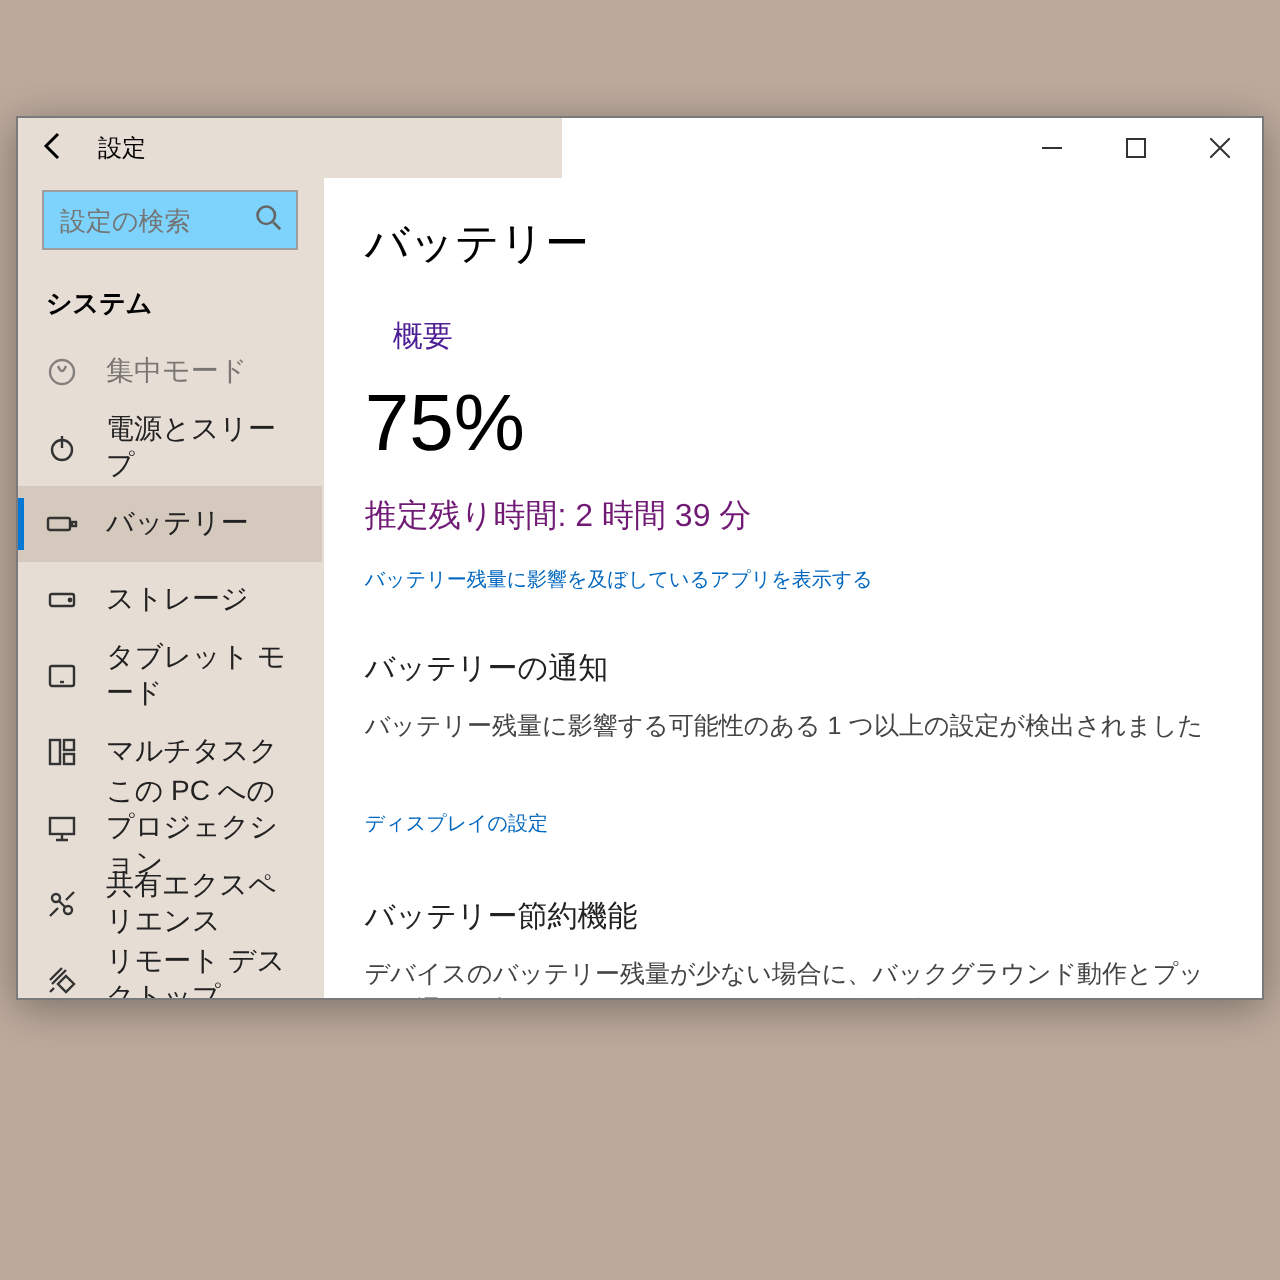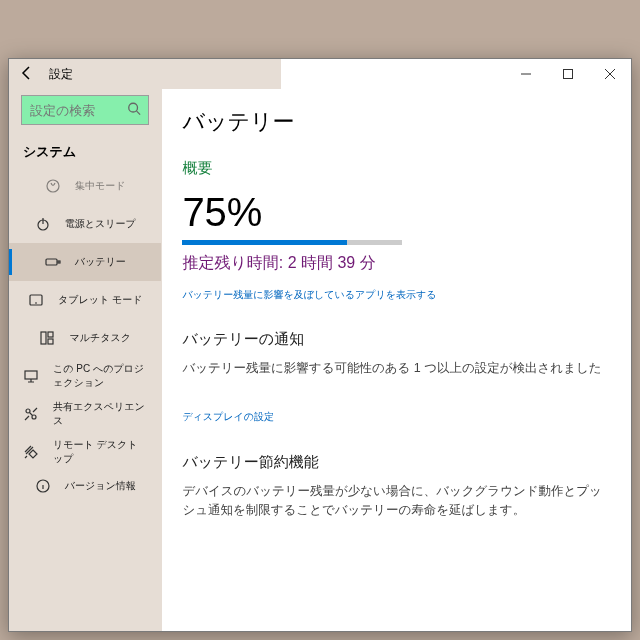--- a/index.html
+++ b/index.html
@@ -1,59 +1,59 @@
 <!DOCTYPE html>
 <html><head>
 <meta charset="utf-8">
 <style>
   * { box-sizing: border-box; margin: 0; padding: 0; }
   html, body { width: 640px; height: 640px; font-family: "Yu Gothic UI", "Segoe UI", Meiryo, sans-serif; font-size: 13px; color: #000; }
   .bg { width: 640px; height: 640px; background: #bcaa9c; position: relative; }
   .window {
-    position: absolute; left: 8px; top: 58px; width: 624px; height: 574px;
+    position: absolute; left: 8px; top: 58px; width: 624px; height: 442px;
     background: #fff; border: 1px solid #7a7a7a;
     box-shadow: 0 4px 20px rgba(0,0,0,.35);
     display: flex; flex-direction: column;
     overflow: hidden;
   }
   
   .titlebar { height: 30px; display: flex; justify-content: flex-end; align-items: center; background: #fff; }
   .winbtn { width: 42px; height: 30px; display: flex; align-items: center; justify-content: center; color: #333; }
   .winbtn svg { width: 10px; height: 10px; stroke: #333; stroke-width: 1; fill: none; }
   
   .body { flex: 1 1 auto; display: flex; overflow: hidden; }
   .sidebar { width: 272px; background: #e6ddd5; border-right: 1px solid #e6ddd5; display: flex; flex-direction: column; padding-top: 0; }
   .header-row { display: flex; align-items: center; height: 26px; padding: 0 6px 0 10px; gap: 14px; }
   .back-btn svg { width: 16px; height: 16px; stroke: #000; stroke-width: 1.5; fill: none; }
   .app-title { font-size: 12px; }
   .home-row { display: flex; align-items: center; height: 34px; padding: 0 14px; margin-top: 10px; gap: 14px; }
   .search-wrap { margin: 6px 12px 10px 12px; position: relative; }
   .search-input {
     width: 100%; height: 30px; padding: 0 28px 0 8px; font-size: 13px;
-    border: 1px solid #9c9c9c; background: #86efac; color: #666;
+    border: 1px solid #9c9c9c; background: #7dd3fc; color: #666;
   }
   .search-icon { position: absolute; right: 8px; top: 50%; transform: translateY(-50%); }
   .search-icon svg { width: 14px; height: 14px; stroke: #666; stroke-width: 1.5; fill: none; }
   .cat-label { font-size: 13px; font-weight: 600; padding: 8px 14px 6px 14px; }
   .nav { flex: 1 1 auto; overflow: hidden; }
   .nav-item {
     display: flex; align-items: center; height: 38px; padding: 0 14px; gap: 14px;
-    position: relative; font-size: 10px; color: #222; justify-content: center;
+    position: relative; font-size: 14px; color: #222;
   }
   .nav-item.cut { opacity: .55; }
   .nav-item.selected { background: #d5c9be; }
   .nav-item.selected::before {
     content: ""; position: absolute; left: 0; top: 6px; bottom: 6px; width: 3px; background: #0078d4;
   }
   .nav-icon { width: 16px; height: 16px; display: inline-flex; align-items: center; justify-content: center; }
   .nav-icon svg { width: 16px; height: 16px; stroke: #333; stroke-width: 1.2; fill: none; }
   
   .main { flex: 1 1 auto; background: #fff; padding: 18px 20px 0 20px; overflow: hidden; display: flex; flex-direction: column; }
   h1 { font-size: 22px; font-weight: 400; margin-bottom: 18px; }
-  h2 { font-size: 15px; font-weight: 400; color: #15803d; margin-top: 4px; margin-bottom: 14px; }
+  h2 { font-size: 15px; font-weight: 400; color: #4c1d95; margin-top: 4px; margin-bottom: 14px; margin-left: 14px; }
   .pct { font-size: 40px; font-weight: 300; line-height: 1; }
   .progress { width: 220px; height: 5px; background: #ccc; margin-top: 8px; position: relative; }
   .progress .fill { position: absolute; left: 0; top: 0; bottom: 0; width: 75%; background: #0078d4; }
   .est { font-size: 16px; color: #701a75; margin-top: 8px; }
   .link { color: #0066bf; font-size: 10px; margin-top: 14px; cursor: pointer; }
   .section { margin-top: 28px; }
   .section-h { font-size: 15px; color: #222; margin-bottom: 10px; }
   .body-text { font-size: 12.5px; color: #444; line-height: 1.45; }
   .body-text + .body-text { margin-top: 12px; }
   .check-row { display: flex; align-items: flex-start; gap: 8px; margin-top: 10px; font-size: 12.5px; color: #444; }
@@ -135,20 +135,29 @@
           <div class="nav-item selected">
             <span class="nav-icon">
               <svg viewBox="0 0 16 16">
                   <rect x="1" y="5" width="11" height="6" rx="1"></rect>
                   <rect x="13" y="7" width="2" height="2"></rect>
                 </svg>
             </span>
             <span>バッテリー</span>
           </div>
 
+          <div class="nav-item">
+            <span class="nav-icon">
+              <svg viewBox="0 0 16 16">
+                  <rect x="2" y="5" width="12" height="6" rx="1"></rect>
+                  <circle cx="12" cy="8" r=".6" fill="#333"></circle>
+                </svg>
+            </span>
+            <span>ストレージ</span>
+          </div>
 
           <div class="nav-item">
             <span class="nav-icon">
               <svg viewBox="0 0 16 16">
                   <rect x="2" y="3" width="12" height="10" rx="1"></rect>
                   <path d="M7 11 H9"></path>
                 </svg>
             </span>
             <span>タブレット モード</span>
           </div>

